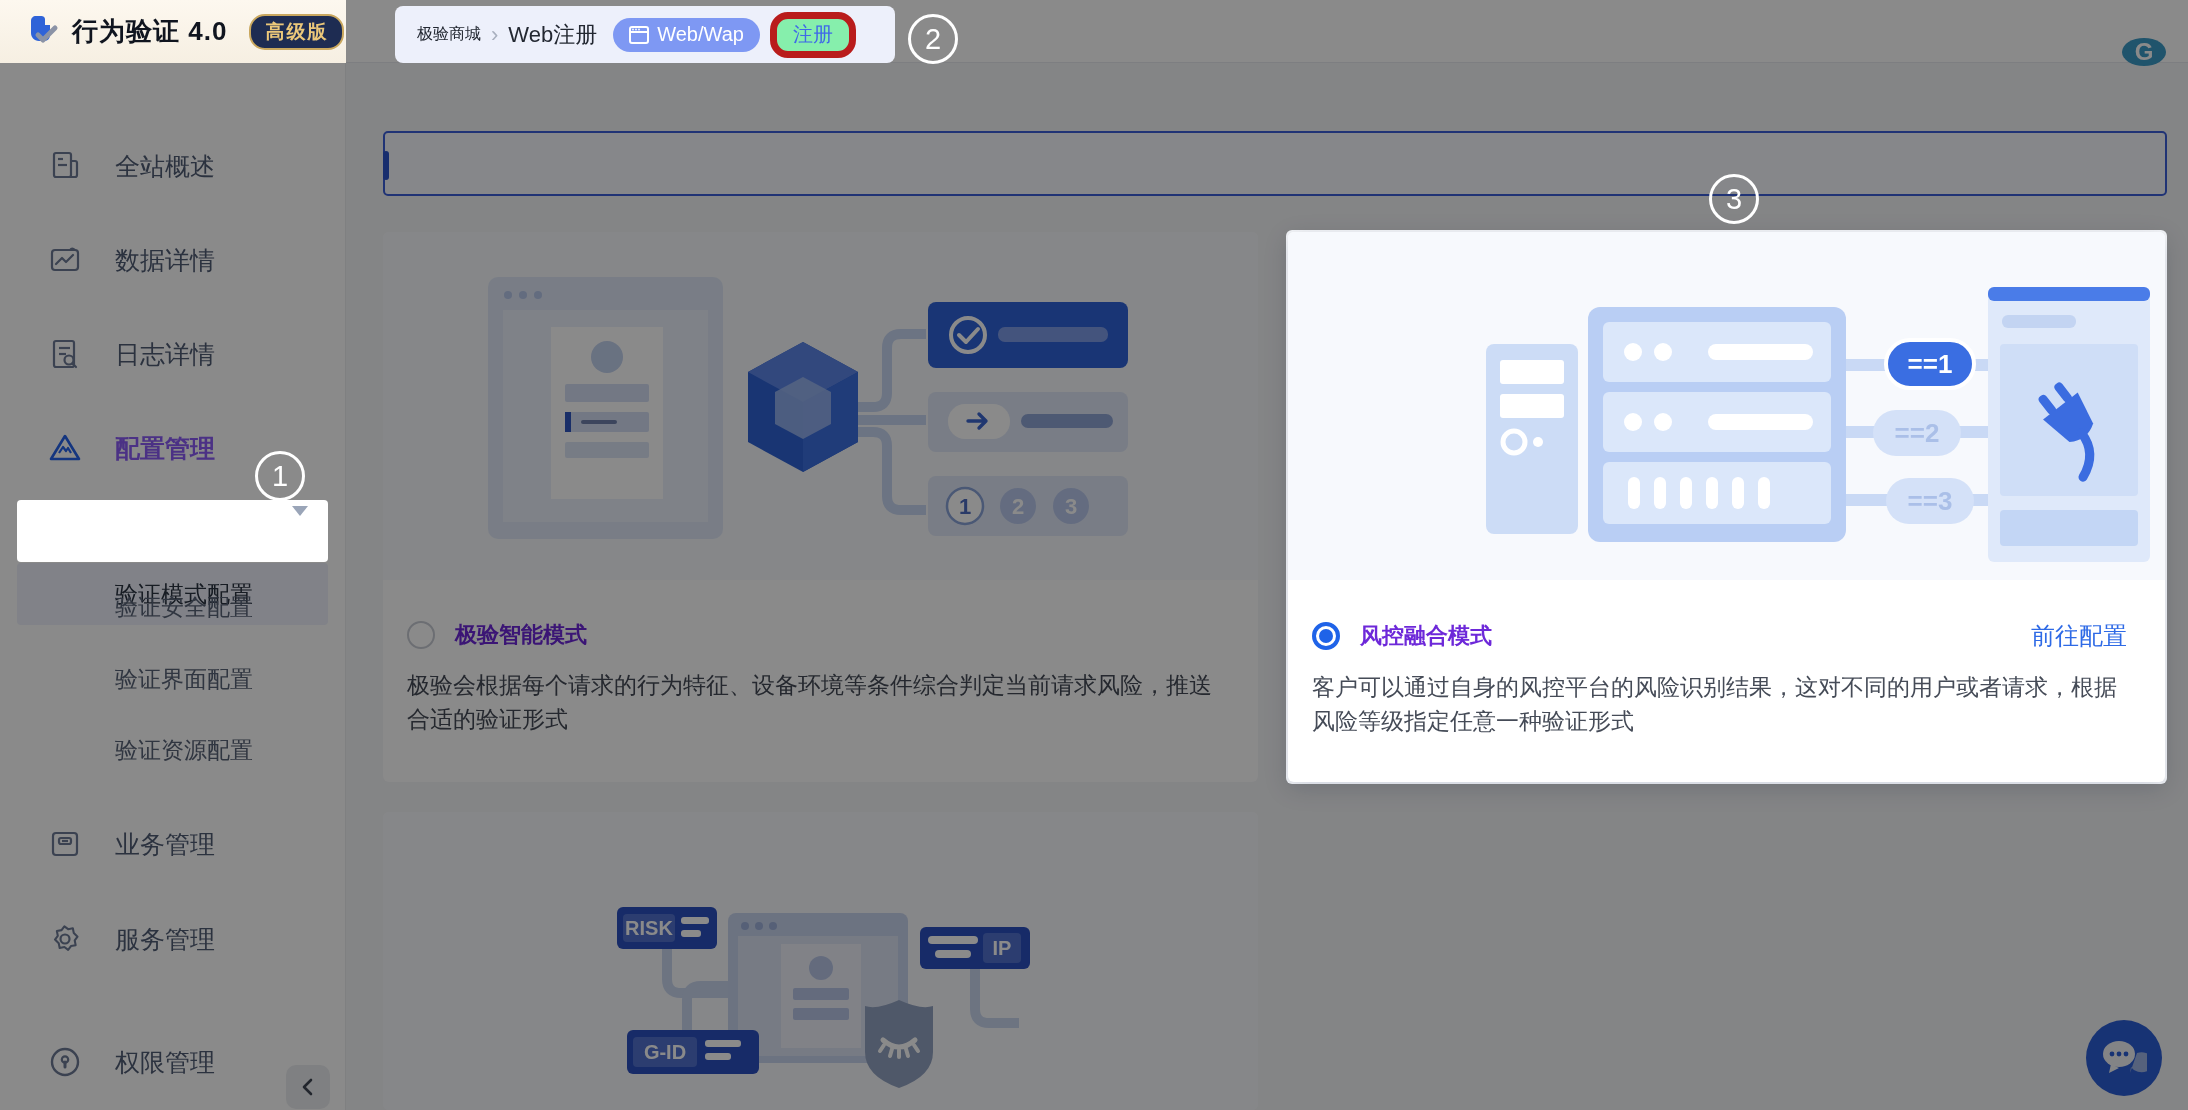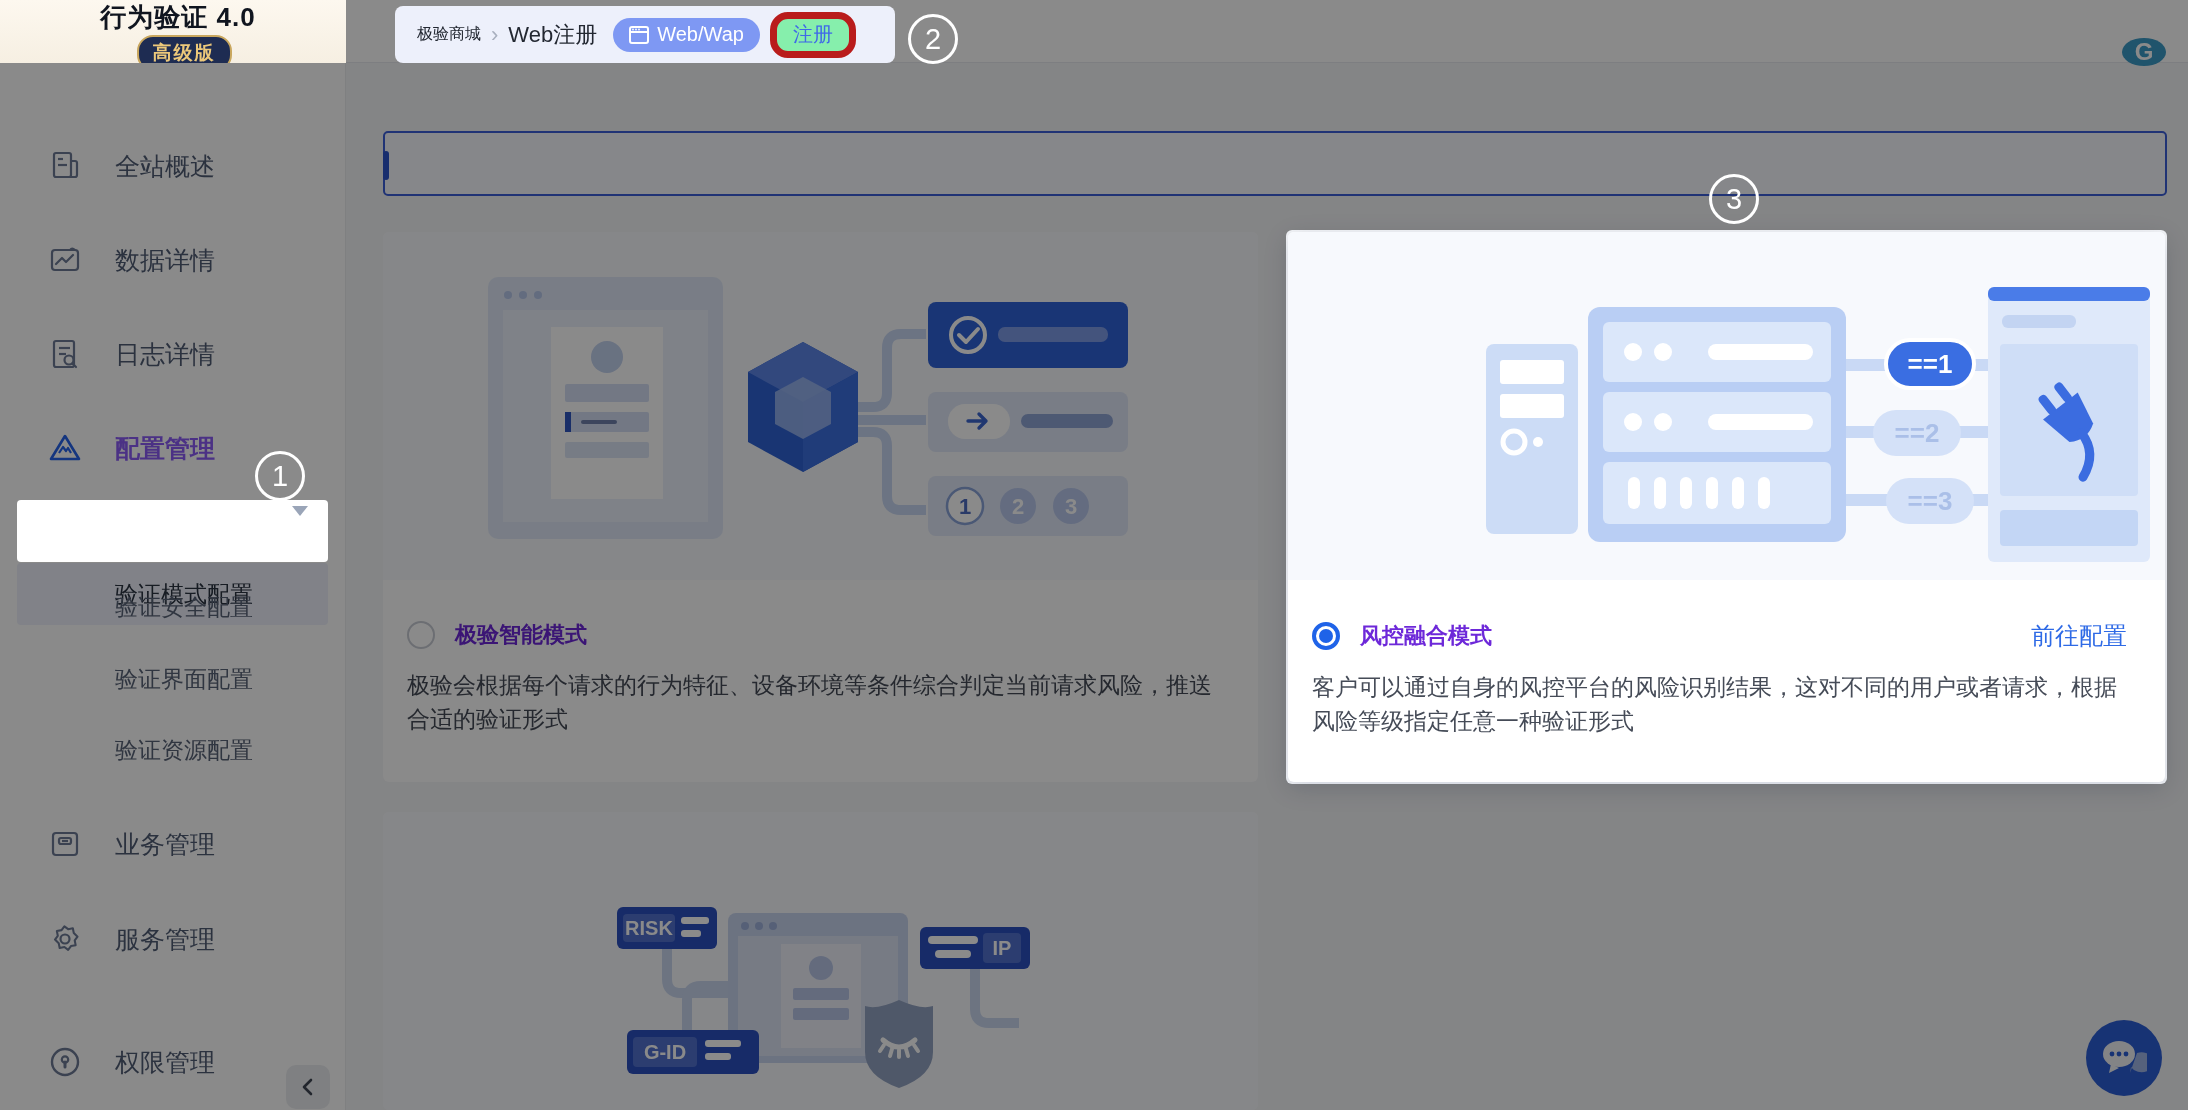--- a/index.html
+++ b/index.html
@@ -3,21 +3,21 @@
 <meta charset="utf-8">
 <style>
   html,body{margin:0;padding:0;background:#333;}
   .app{position:relative;width:2188px;height:1110px;overflow:hidden;
        font-family:"Liberation Sans","DejaVu Sans",sans-serif;background:#f4f5f7;}
 
   
   .header{position:absolute;left:0;top:0;width:2188px;height:63px;background:#ffffff;
           border-bottom:1px solid #e8e9ee;box-sizing:border-box;}
   .logo-zone{position:absolute;left:0;top:0;width:346px;height:63px;
-             background:linear-gradient(180deg,#fdf8ef,#f6efe2);display:flex;align-items:center;flex-direction:column;}
+             background:linear-gradient(180deg,#fdf8ef,#f6efe2);display:flex;align-items:center;}
   .logo-mark{width:38px;height:38px;margin-left:24px;}
   .app-title{margin-left:10px;font-size:26px;font-weight:700;color:#10151f;letter-spacing:1px;}
   .plan-badge{margin-left:22px;background:#1e2c52;border:2px solid #c9a75e;color:#ecc87a;
               font-size:19px;font-weight:700;padding:3px 14px;border-radius:16px;letter-spacing:2px;}
   .crumb-spot{position:absolute;left:395px;top:6px;width:500px;height:57px;background:#edf0fb;
               border-radius:8px;display:flex;align-items:center;padding-left:22px;box-sizing:border-box;}
   .crumb-root{font-size:16px;color:#232832;}
   .crumb-sep{font-size:22px;color:#a9b0bf;margin:0 10px;}
   .crumb-cur{font-size:22px;font-weight:400;color:#232832;}
   .tag-solid{margin-left:16px;height:34px;display:flex;align-items:center;gap:8px;background:#7e98f3;

